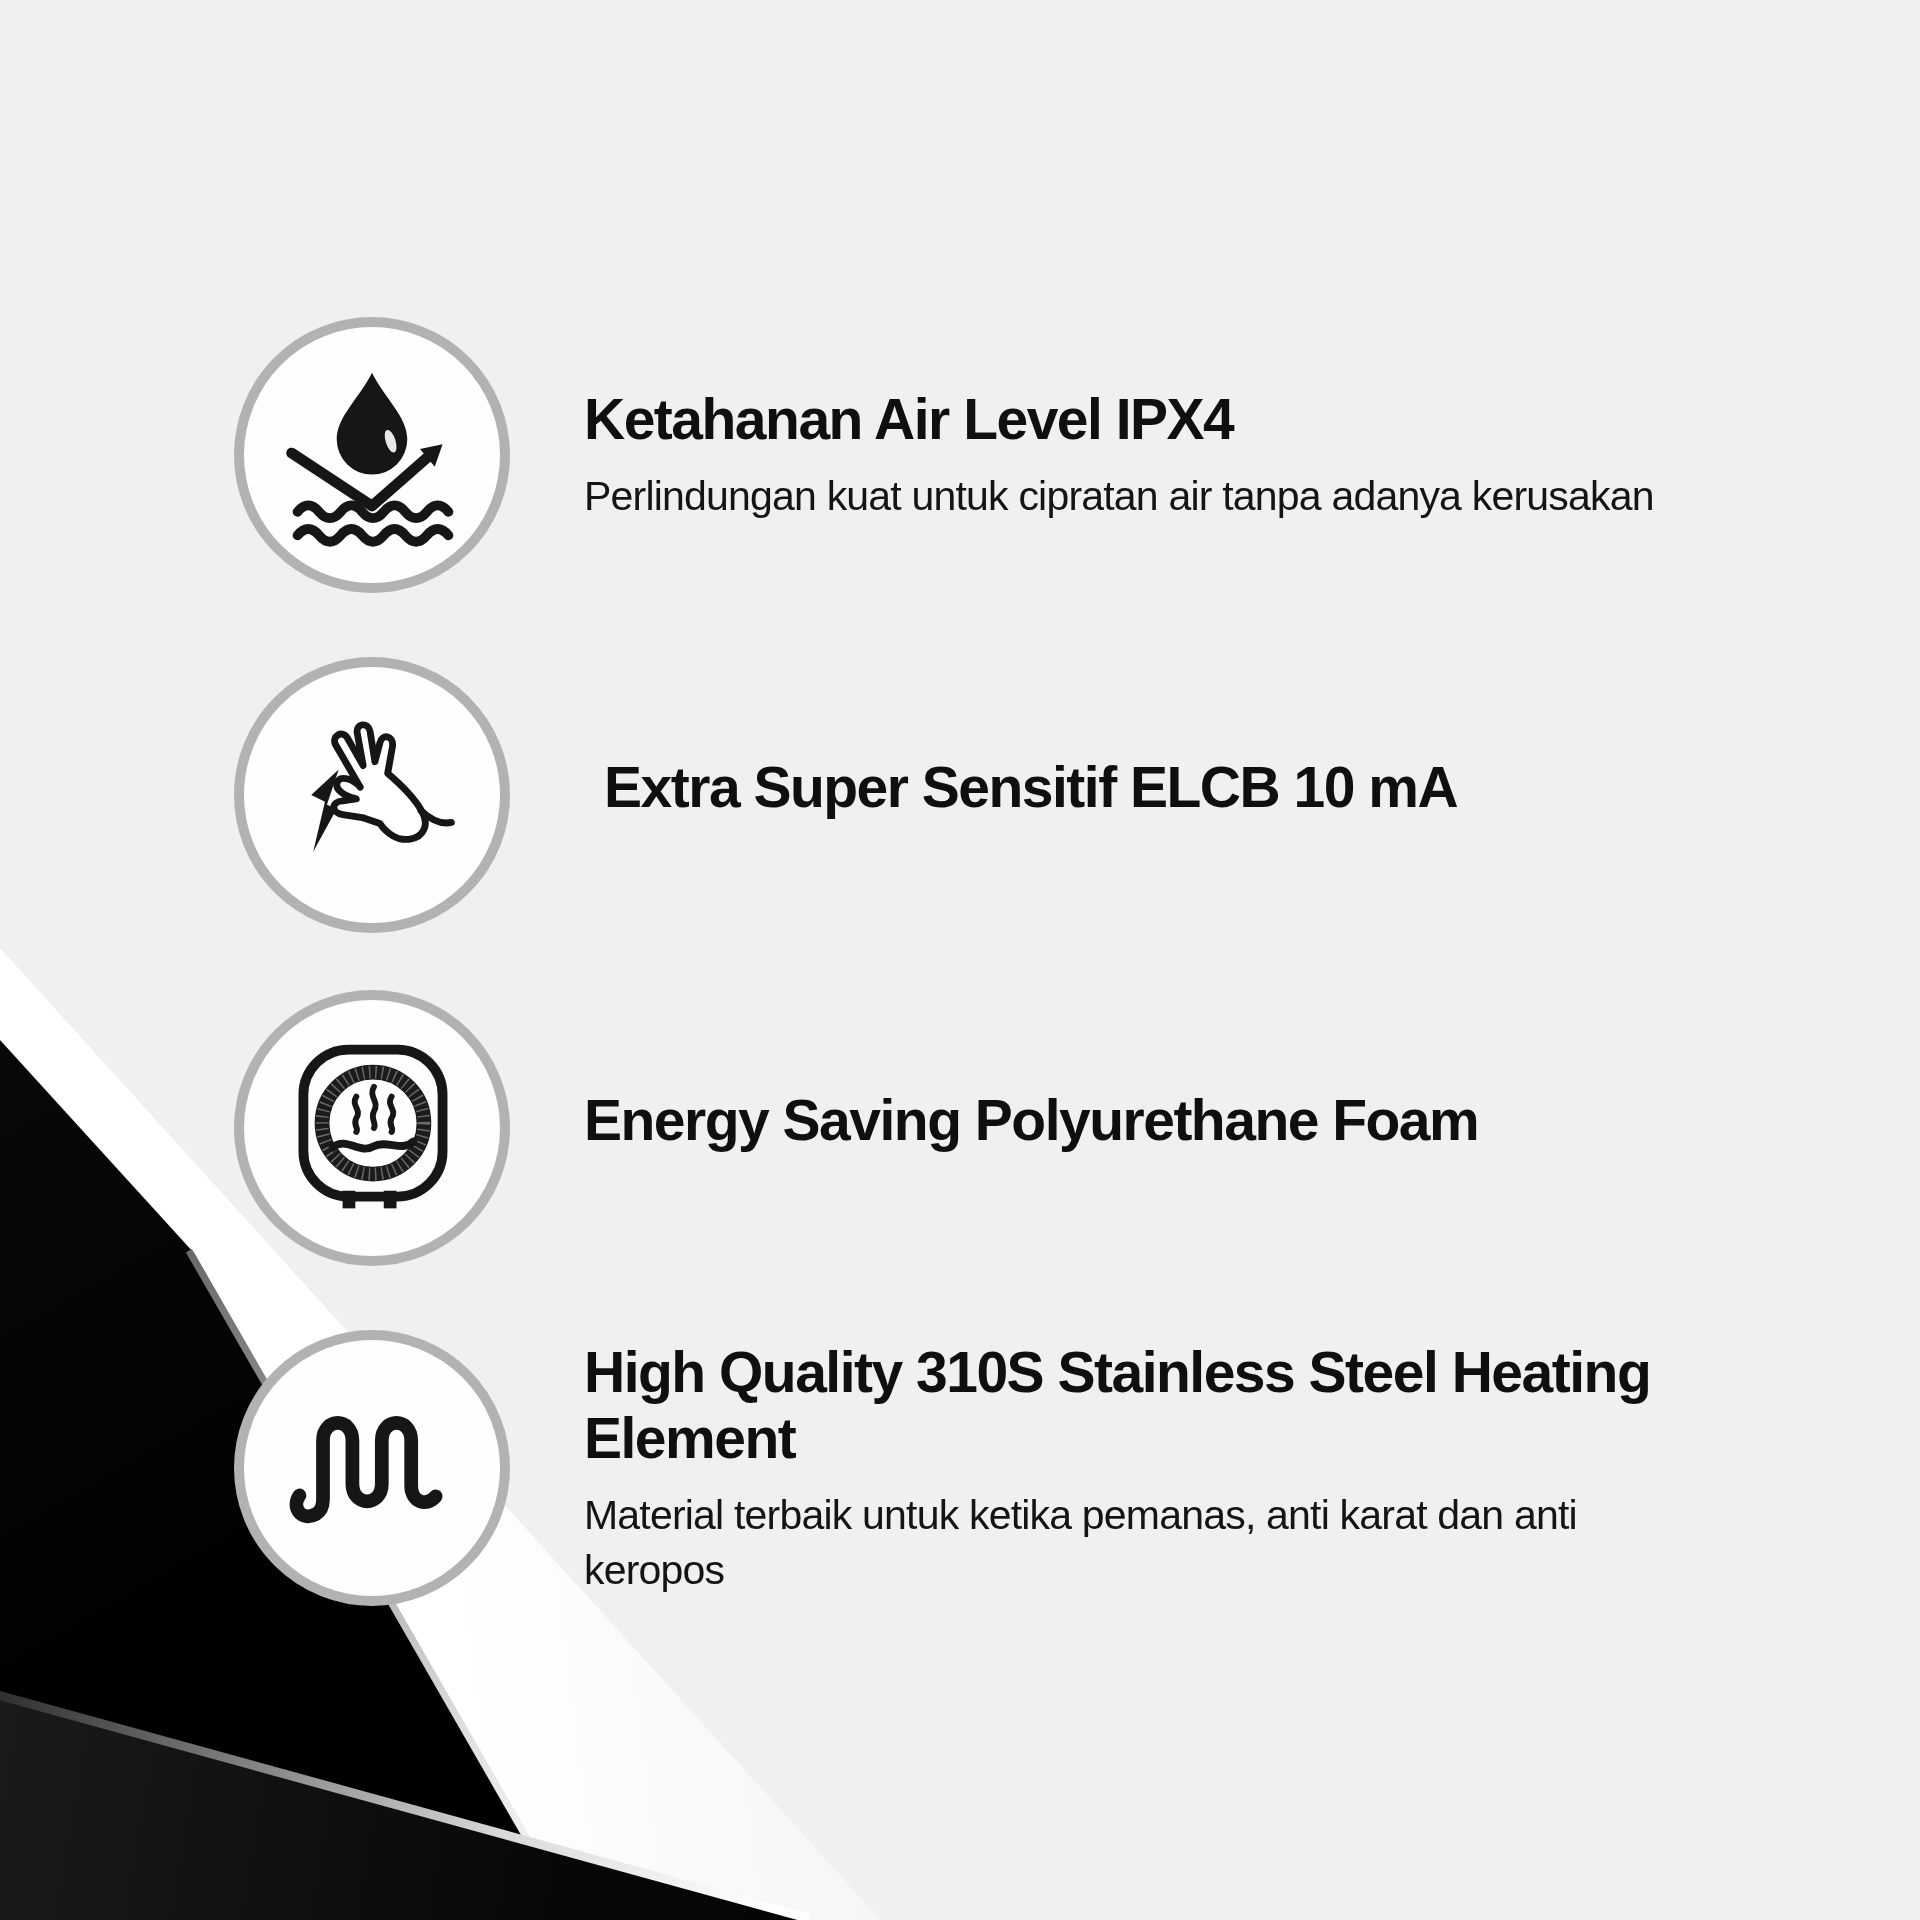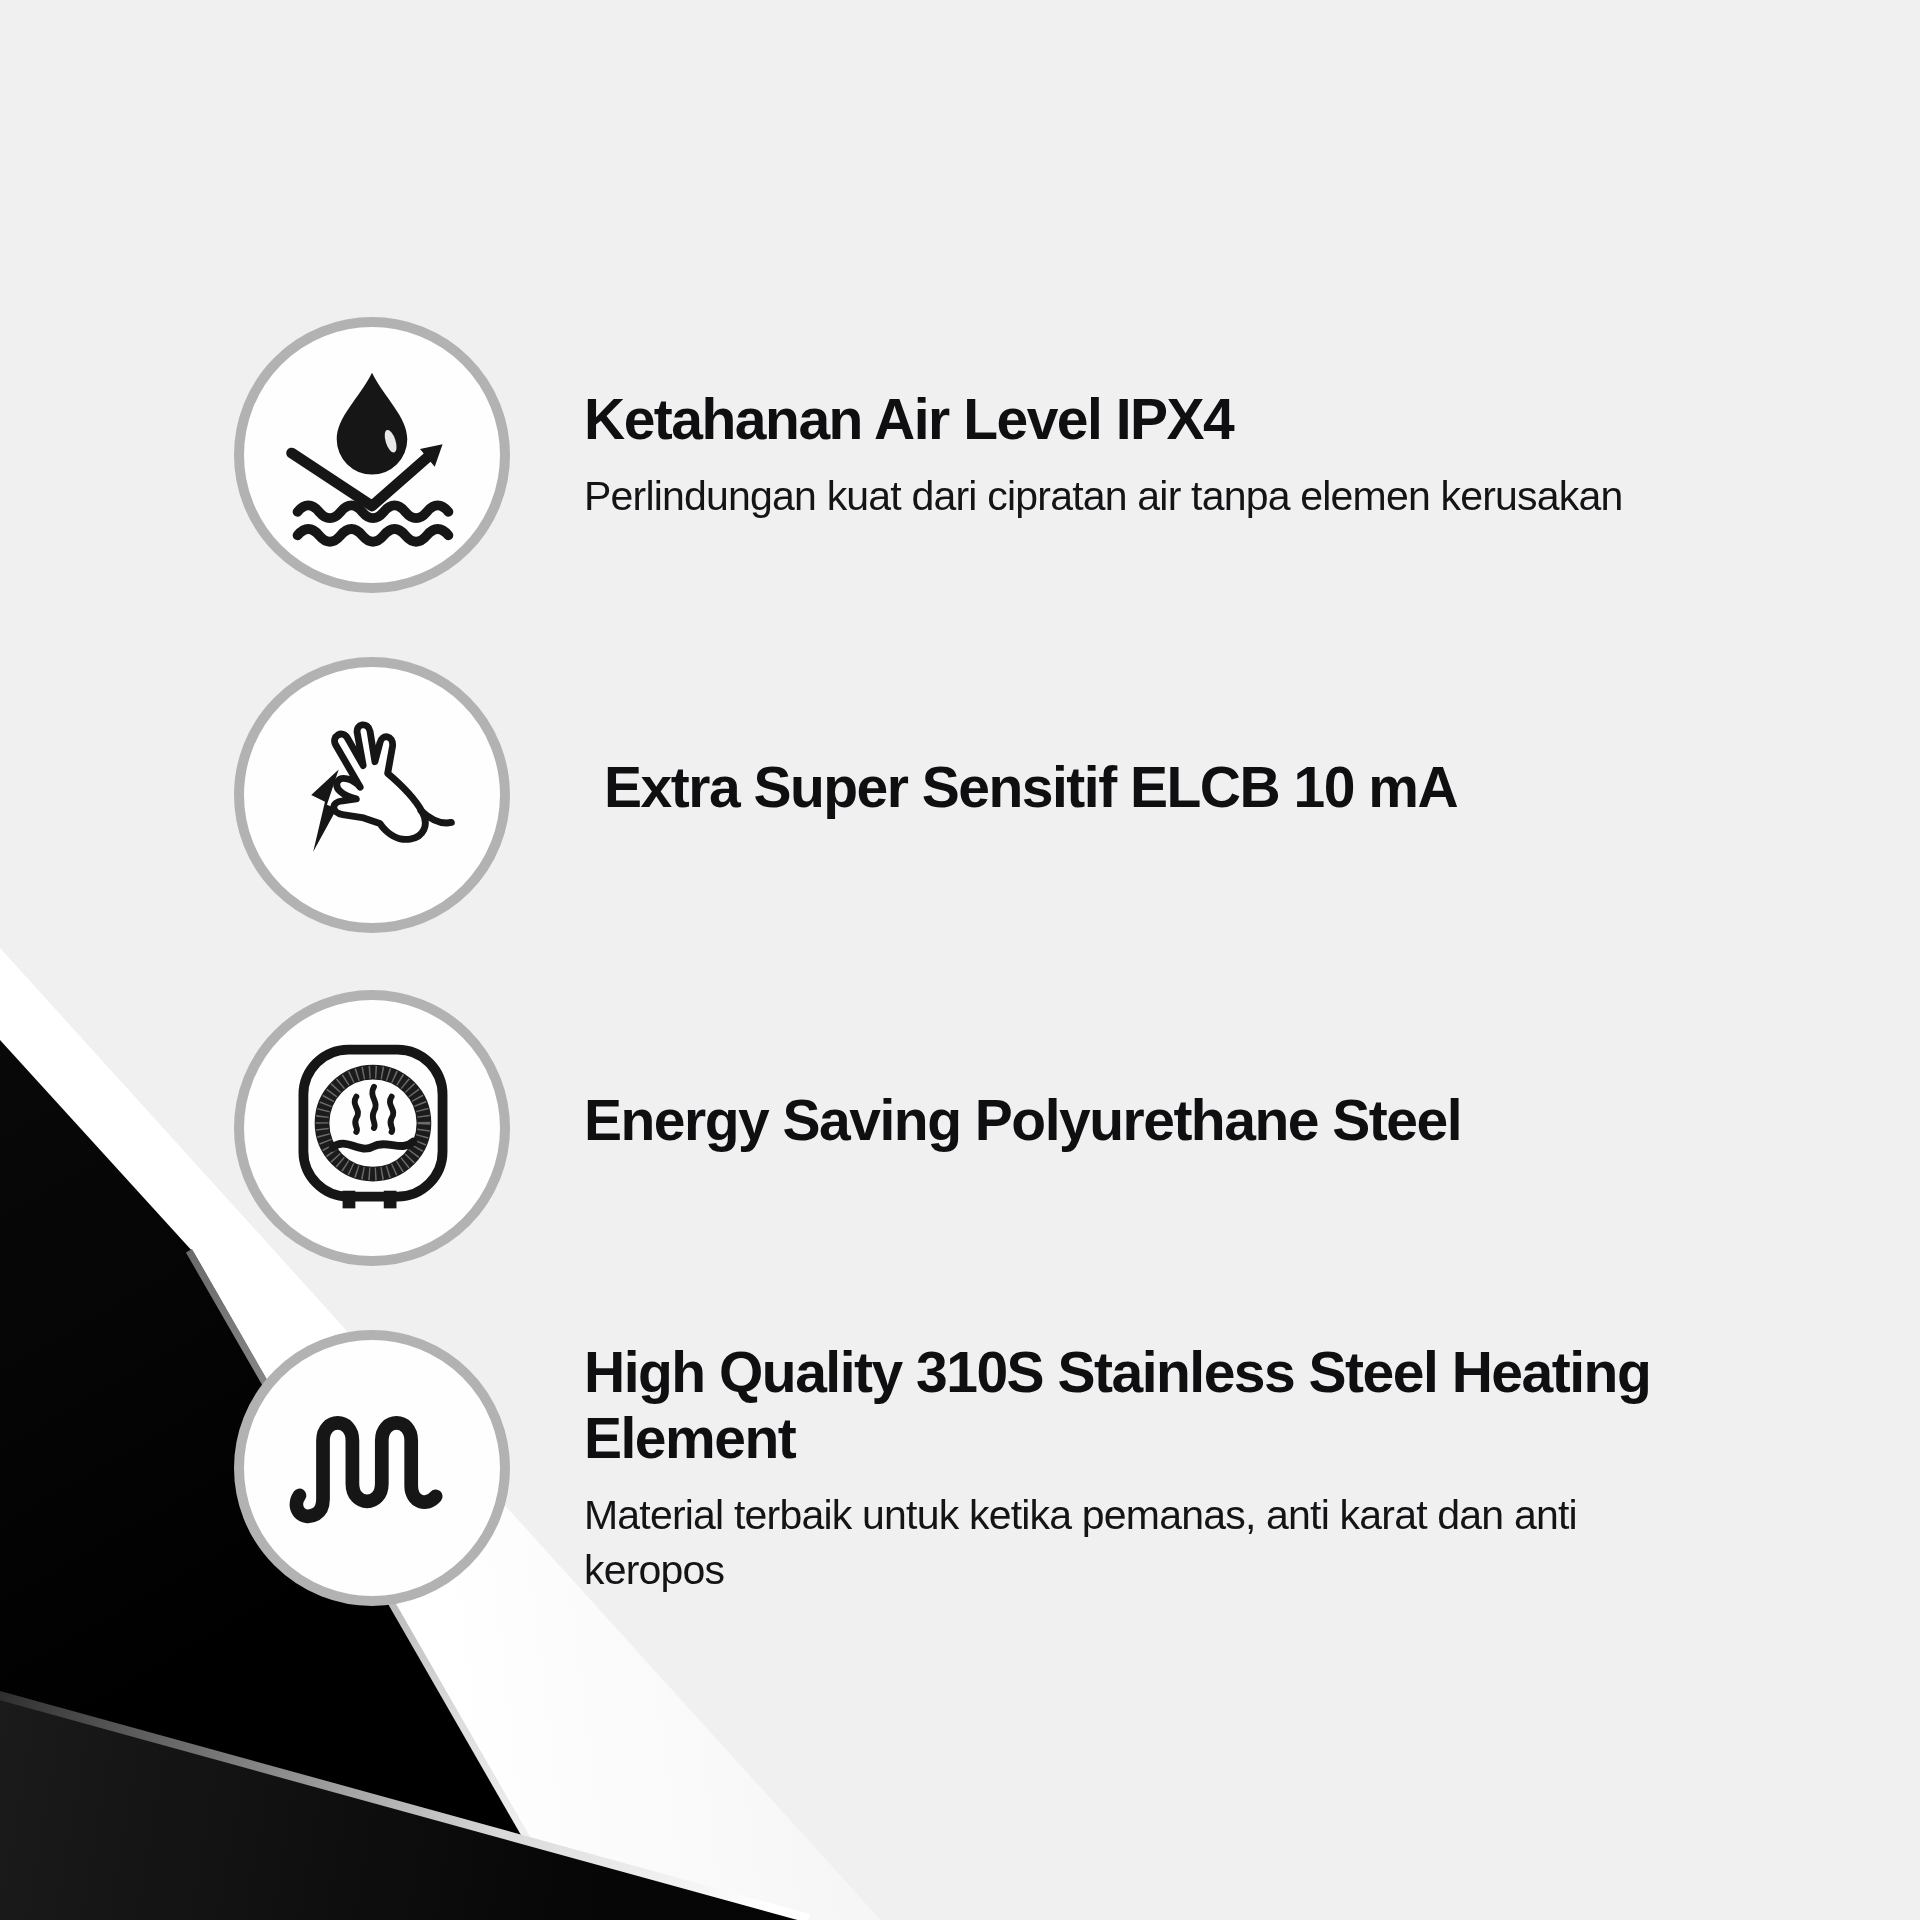--- a/index.html
+++ b/index.html
@@ -71,21 +71,21 @@
       <path class="ink" d="M100 16 C113 42 136 61 136 84 A36 36 0 0 1 64 84 C64 61 87 42 100 16 Z"></path>
       <ellipse cx="119" cy="86" rx="5" ry="12" fill="#ffffff" opacity="0.9" transform="rotate(-18 119 86)"></ellipse>
       <path class="stroke-ink" stroke-width="11" d="M18 98 L100 152 L157 102"></path>
       <path class="ink" d="M172 89 L164 112 L149 94 Z"></path>
       <path class="stroke-ink" stroke-width="10" d="M24 158 q 11 -13 22 0 t 22 0 t 22 0 t 22 0 t 22 0 t 22 0 t 22 0"></path>
       <path class="stroke-ink" stroke-width="10" d="M24 182 q 11 -13 22 0 t 22 0 t 22 0 t 22 0 t 22 0 t 22 0 t 22 0"></path>
     </svg>
   </div>
   <div class="feature-text">
     <div class="feature-title">Ketahanan Air Level IPX4</div>
-    <div class="feature-desc">Perlindungan kuat dari cipratan air tanpa elemen kerusakan</div>
+    <div class="feature-desc">Perlindungan kuat untuk cipratan air tanpa adanya kerusakan</div>
   </div>
 </div>
 
 <div class="feature row-2">
   <div class="icon-circle">
     <svg viewBox="0 0 200 200">
       <path class="ink" d="M66 74 L38 100 L52 107 L40 158 L64 114 L54 110 Z"></path>
       <path d="M88 92 L63 49 C58 40 70 33 75 42 L91 70 L85 37 C83 27 96 25 98 35 L103 66 L108 47 C110 37 122 39 121 50 L116 78 C129 89 144 104 151 117 C159 131 152 143 139 145 C126 147 115 139 108 129 L90 123 L70 120 C58 118 58 107 70 106 L84 104 C70 101 61 93 65 86 C69 80 81 84 88 92 Z" fill="#ffffff" stroke="#161616" stroke-width="7" stroke-linejoin="round"></path>
       <path class="stroke-ink" stroke-width="7" d="M150 116 C162 127 172 130 181 128"></path>
     </svg>
@@ -103,21 +103,21 @@
       <rect x="30" y="20" width="142" height="150" rx="46" fill="none" stroke="#161616" stroke-width="10"></rect>
       <circle cx="101" cy="95" r="52" fill="none" stroke="#1b1b1b" stroke-width="15"></circle>
       <circle cx="101" cy="95" r="52" fill="none" stroke="#ffffff" stroke-width="13" stroke-dasharray="1.5 5" opacity="0.35"></circle>
       <path class="stroke-ink" stroke-width="8" d="M60 120 C73 108 87 127 101 119 C115 111 130 125 142 114"></path>
       <path class="stroke-ink" stroke-width="6" d="M84 68 c -6 9 6 13 0 22 c -4 7 3 10 0 14"></path>
       <path class="stroke-ink" stroke-width="6" d="M102 58 c -6 10 6 15 0 25 c -4 8 3 12 0 17"></path>
       <path class="stroke-ink" stroke-width="6" d="M120 68 c -6 9 6 13 0 22 c -4 7 3 10 0 14"></path>
     </svg>
   </div>
   <div class="feature-text">
-    <div class="feature-title">Energy Saving Polyurethane Steel</div>
+    <div class="feature-title">Energy Saving Polyurethane Foam</div>
   </div>
 </div>
 
 <div class="feature row-4">
   <div class="icon-circle">
     <svg viewBox="0 0 200 200">
       <path class="stroke-ink" stroke-width="14" d="M 26 128 c -9 13 3 27 17 19 c 5 -3 7 -8 7 -15 L 50 72 c 0 -24 30 -24 30 0 L 80 116 c 0 24 30 24 30 0 L 110 72 c 0 -24 30 -24 30 0 L 140 118 c 0 17 16 22 25 11"></path>
     </svg>
   </div>
   <div class="feature-text">

